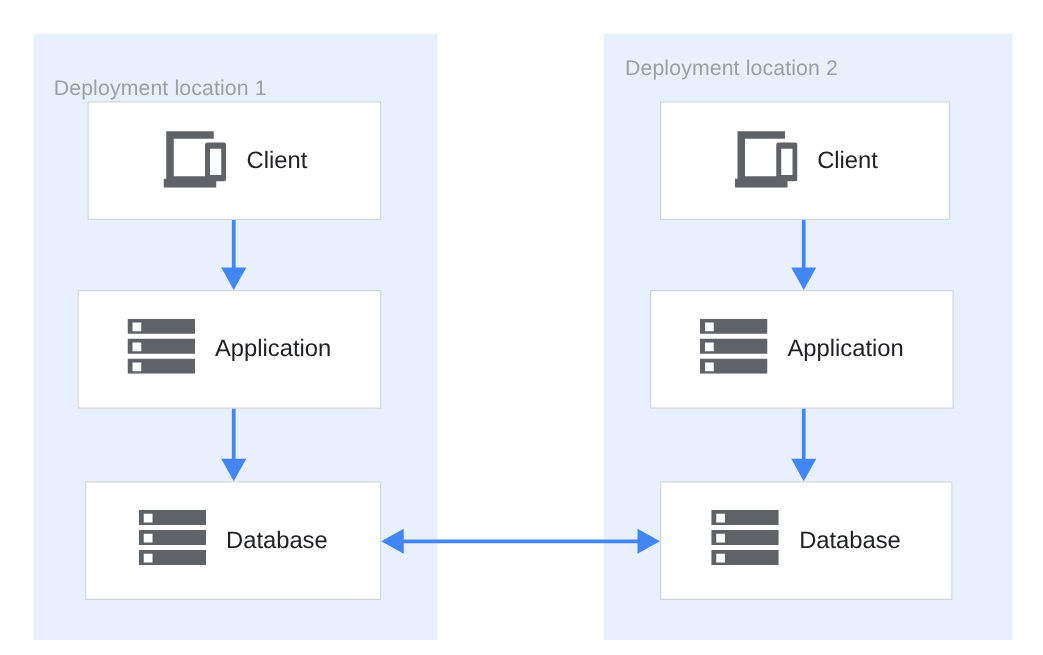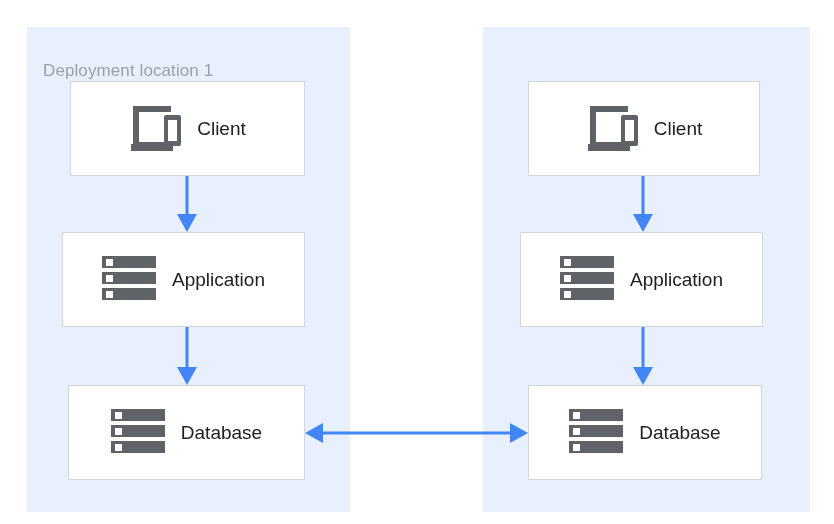--- a/index.html
+++ b/index.html
@@ -111,20 +111,21 @@
           <rect x="0" y="32" width="54" height="12" fill="#5f6368"></rect>
           <rect x="4" y="35" width="7" height="7" fill="#ffffff"></rect>
         </svg>
       </span>
       <span class="node-label">Database</span>
     </div>
   </div>
 
   <div class="panel" style="left:483px; top:27px; width:327px; height:485px;"></div>
 
+  <div class="panel-label" style="left:500px; top:45px;">Deployment location 2</div>
 
   <div class="node" style="left:528px; top:81px; width:232px; height:95px;">
     <div class="node-inner">
       <span class="icon">
         <svg width="52" height="50" viewBox="0 0 52 50" xmlns="http://www.w3.org/2000/svg" aria-hidden="true">
           <path d="M4 4 h38 v6 h-32 v30 h32 v6 h-38 z" fill="#5f6368"></path>
           <rect x="2" y="42" width="42" height="7" fill="#5f6368"></rect>
           <rect x="35" y="13" width="17" height="31" rx="2" fill="#5f6368"></rect>
           <rect x="39" y="18" width="9" height="21" fill="#ffffff"></rect>
         </svg>

